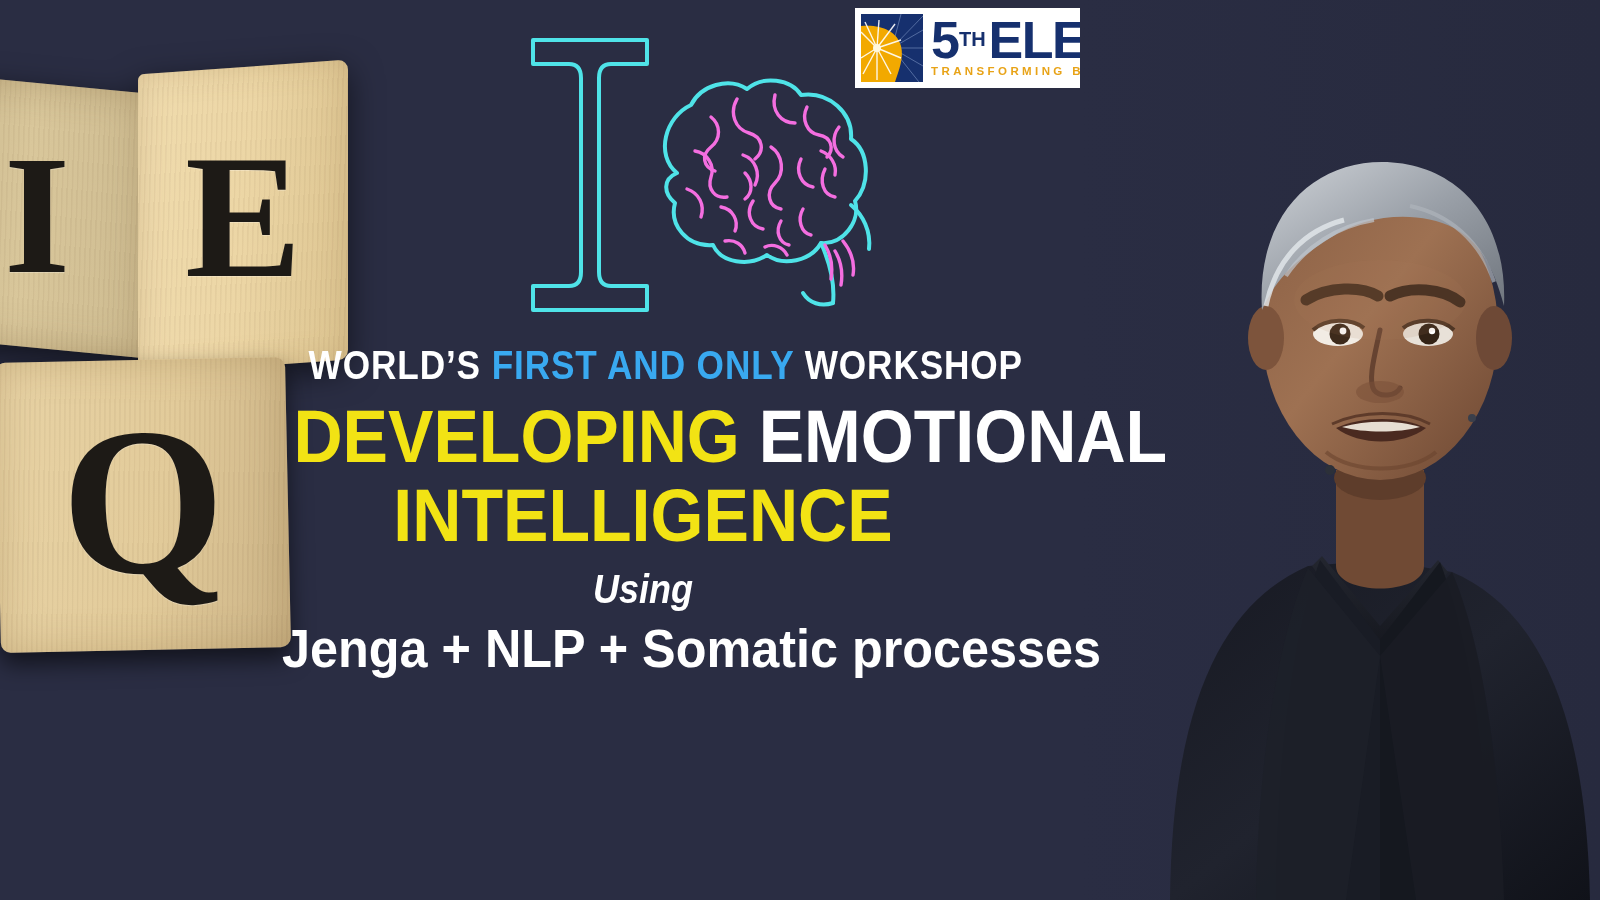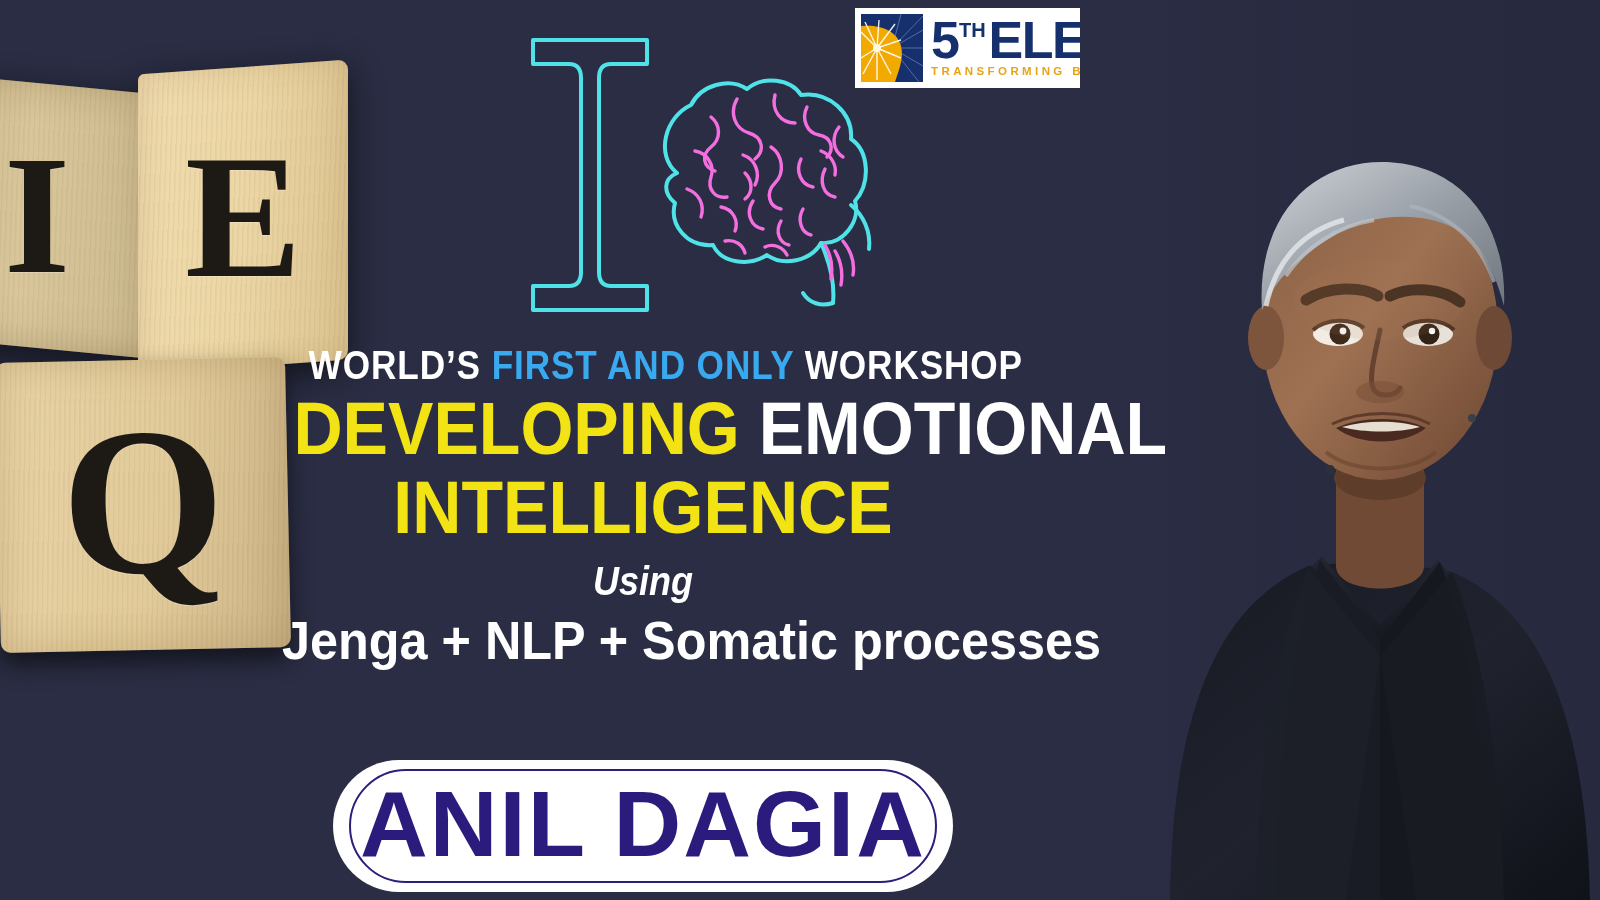--- a/index.html
+++ b/index.html
@@ -76,21 +76,21 @@
     box-sizing:border-box;
   }
   #logo-mark{width:62px;height:68px;flex:0 0 auto;}
   #logo-text{margin-left:8px;display:flex;flex-direction:column;justify-content:center;}
   #logo-word{
     display:flex;align-items:flex-start;line-height:.82;
     color:#16306e;font-weight:700;
     font-family:"Liberation Sans Narrow","Liberation Sans",sans-serif;
   }
   #logo-5{font-size:52px;letter-spacing:-1px;}
-  #logo-th{font-size:20px;margin-top:3px;}
+  #logo-th{font-size:20px;margin-top:12px;}
   #logo-element{font-size:52px;letter-spacing:-1.5px;margin-left:3px;}
   #logo-tag{
     color:#e8a317;font-size:11.5px;font-weight:700;
     letter-spacing:3.4px;margin-top:4px;white-space:nowrap;
   }
 
   
   #portrait{
     position:absolute;right:0;top:0;width:520px;height:900px;
     overflow:hidden;
@@ -104,21 +104,21 @@
   .cond{
     font-family:"Liberation Sans Narrow","Liberation Sans",sans-serif;
     font-weight:700;
   }
   #eyebrow{
     font-size:40px;letter-spacing:1px;color:#ffffff;
     line-height:1;white-space:nowrap;
     transform:scaleX(.88);
   }
   #eyebrow .hl{color:#39a9f0;}
-  #title{margin-top:8px;line-height:.96;}
+  #title{margin-top:16px;line-height:.96;}
   #title-line1{font-size:74px;letter-spacing:0px;white-space:nowrap;transform:scaleX(.92);}
   #title-line2{font-size:74px;letter-spacing:0px;white-space:nowrap;transform:scaleX(.92);margin-top:8px;}
   .y{color:#f2e314;}
   .w{color:#ffffff;}
   #using{
     margin-top:16px;font-size:40px;color:#ffffff;font-style:italic;
     transform:scaleX(.9);
   }
   #methods{
     margin-top:6px;font-size:53px;color:#ffffff;white-space:nowrap;
@@ -335,18 +335,14 @@
 
     <div id="title">
       <div id="title-line1" class="cond"><span class="y">DEVELOPING</span><span class="w"> EMOTIONAL</span></div>
       <div id="title-line2" class="cond"><span class="y">INTELLIGENCE</span></div>
     </div>
 
     <div id="using" class="cond">Using</div>
     <div id="methods" class="cond">Jenga + NLP + Somatic processes</div>
   </div>
 
-  <div id="badge">
-    <div id="badge-inner"></div>
-    <div id="badge-name">ANIL DAGIA</div>
-  </div>
 
 </div>
 
 </body></html>

